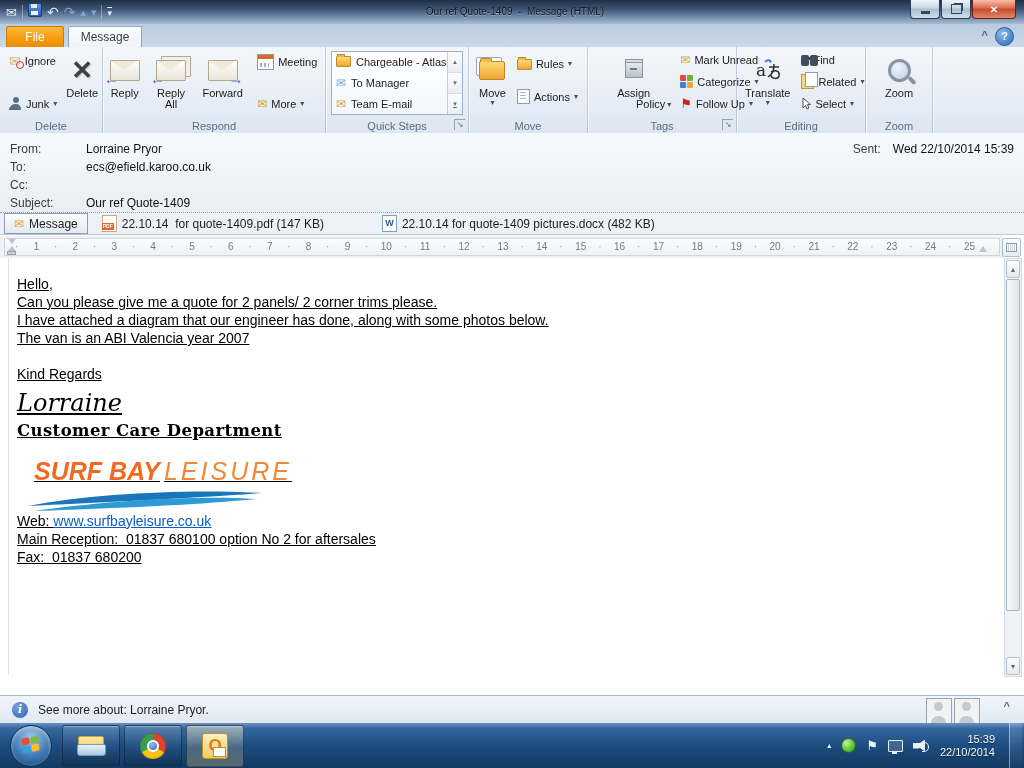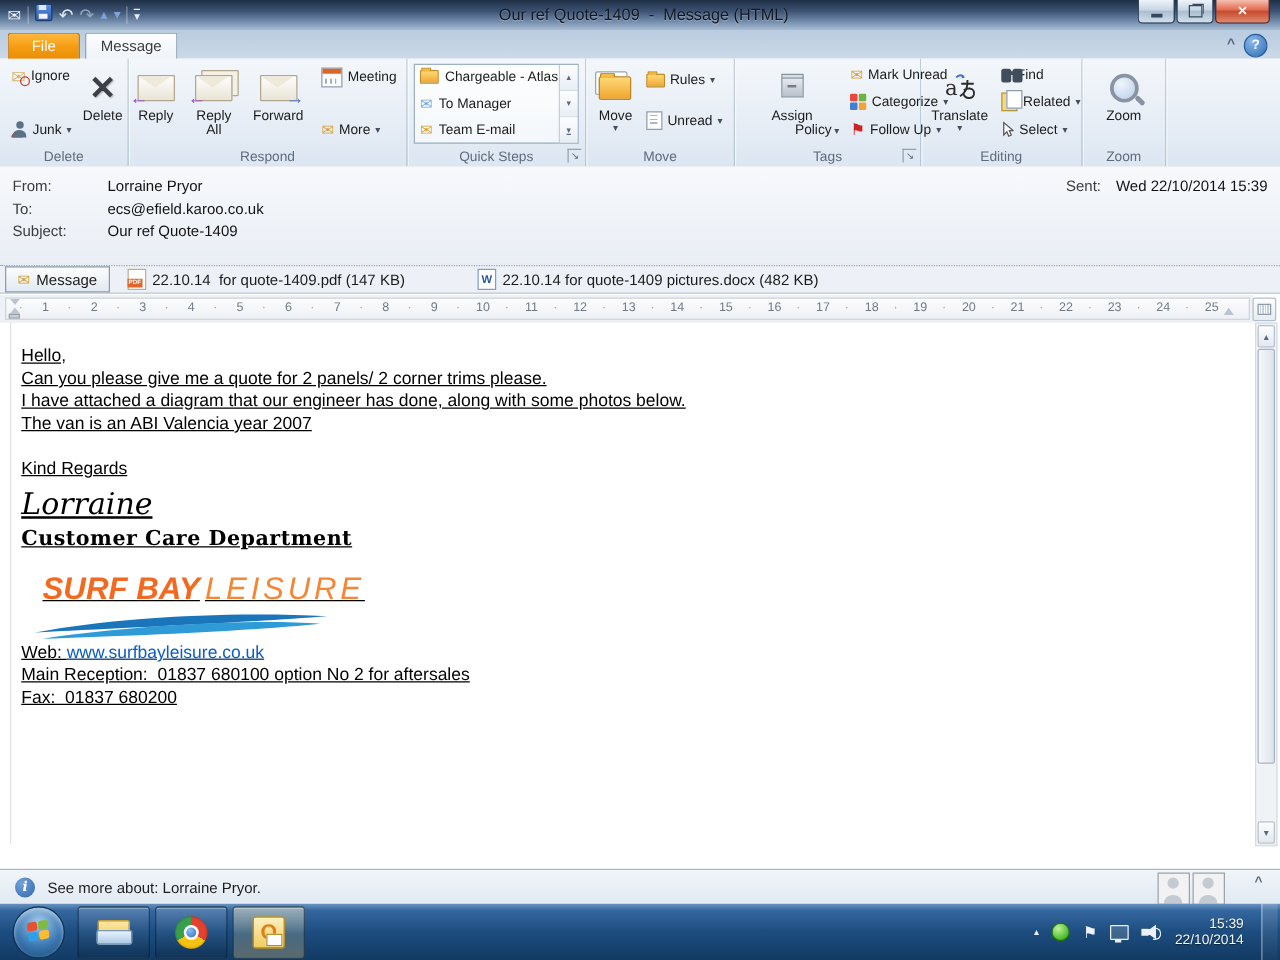--- a/index.html
+++ b/index.html
@@ -16,21 +16,21 @@
   .floppy{display:inline-block;width:12px;height:12px;background:linear-gradient(#5b8fe0,#2d5fb0);
     border:1px solid #1d3f7a;border-radius:2px;position:relative;}
   .floppy::before{content:"";position:absolute;left:2px;top:0;width:6px;height:4px;background:#dfe8f6;}
   .floppy::after{content:"";position:absolute;left:2px;bottom:1px;width:7px;height:4px;background:#eef3fa;}
   .ic-undo{color:#dfe8f2;font-size:14px;}
   .ic-redo{color:#93a6bd;font-size:14px;}
   .ic-uparrow{color:#7fa3dc;font-size:11px;}
   .ic-downarrow{color:#7fa3dc;font-size:11px;}
   .ic-qatdd{color:#e9eef5;font-size:9px;border-top:1px solid #e9eef5;line-height:8px;padding-top:1px;}
   .title{position:absolute;left:150px;right:144px;top:0;text-align:center;line-height:23px;
-    font-size:13px;color:#101722;text-shadow:0 1px 1px rgba(255,255,255,.35);}
+    font-size:10px;color:#101722;text-shadow:0 1px 1px rgba(255,255,255,.35);}
   .winctrl{position:absolute;right:8px;top:0;display:flex;}
   .wbtn{width:28px;height:18px;margin-left:1px;border:1px solid #2c3f58;border-top:none;
     border-radius:0 0 4px 4px;background:linear-gradient(#eef4fa,#c6d5e3 45%,#a9bed0 50%,#d2dfe9);
     display:flex;align-items:center;justify-content:center;color:#24364e;font-size:10px;}
   .g-min{width:9px;height:3px;background:#34495f;margin-top:7px;}
   .g-max{width:9px;height:8px;border:1px solid #34495f;background:transparent;box-shadow:2px -2px 0 -1px #34495f;}
   .wbtn.close{width:42px;background:linear-gradient(#f6bfae,#e0694d 45%,#c64a2d 50%,#de8a6d);color:#fff;
     font-weight:bold;border-color:#6e2214;}
 
   
@@ -394,21 +394,21 @@
           <span class="dd">▾</span>
         </div>
         <div class="stack" style="justify-content:space-between;padding:8px 0 10px 0;">
           <div class="sbtn">
             <span class="mini-folder"></span>
             <span>Rules</span>
             <span class="dd">▾</span>
           </div>
           <div class="sbtn">
             <span class="ic-doc"></span>
-            <span>Unread</span>
+            <span>Actions</span>
             <span class="dd">▾</span>
           </div>
         </div>
       </div>
       <div class="rg-caption">Move</div>
     </div>
 
     <div class="rgroup" style="width:148px;">
       <div class="rg-content" style="padding-left:4px;">
         <div class="lbtn">
@@ -499,20 +499,24 @@
   </div>
 
   <div class="msgheader">
     <div class="hrow">
       <span class="hlabel">From:</span>
       <span class="hvalue">Lorraine Pryor</span>
     </div>
     <div class="hrow">
       <span class="hlabel">To:</span>
       <span class="hvalue">ecs@efield.karoo.co.uk</span>
+    </div>
+    <div class="hrow">
+      <span class="hlabel">Cc:</span>
+      <span class="hvalue"></span>
     </div>
     <div class="hrow">
       <span class="hlabel">Subject:</span>
       <span class="hvalue">Our ref Quote-1409</span>
     </div>
     <div class="sent">
       <span class="hlabel">Sent:</span>
       <span class="hvalue">Wed 22/10/2014 15:39</span>
     </div>
   </div>

